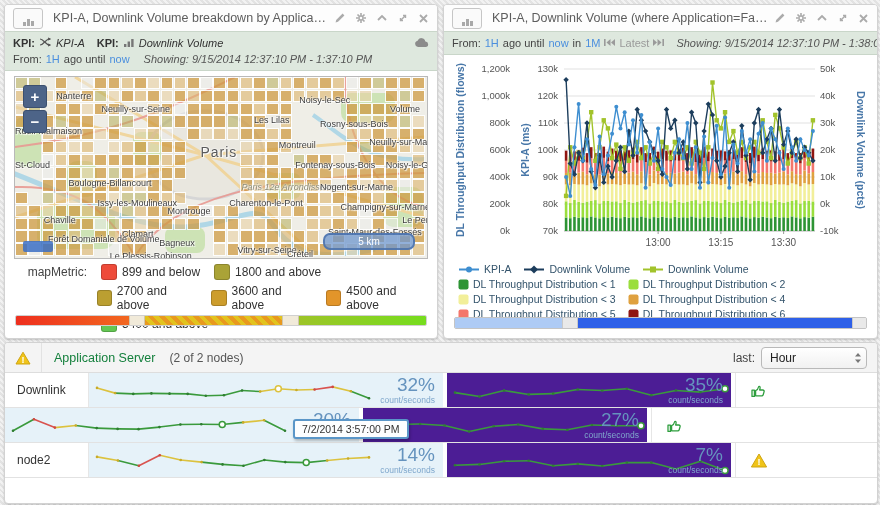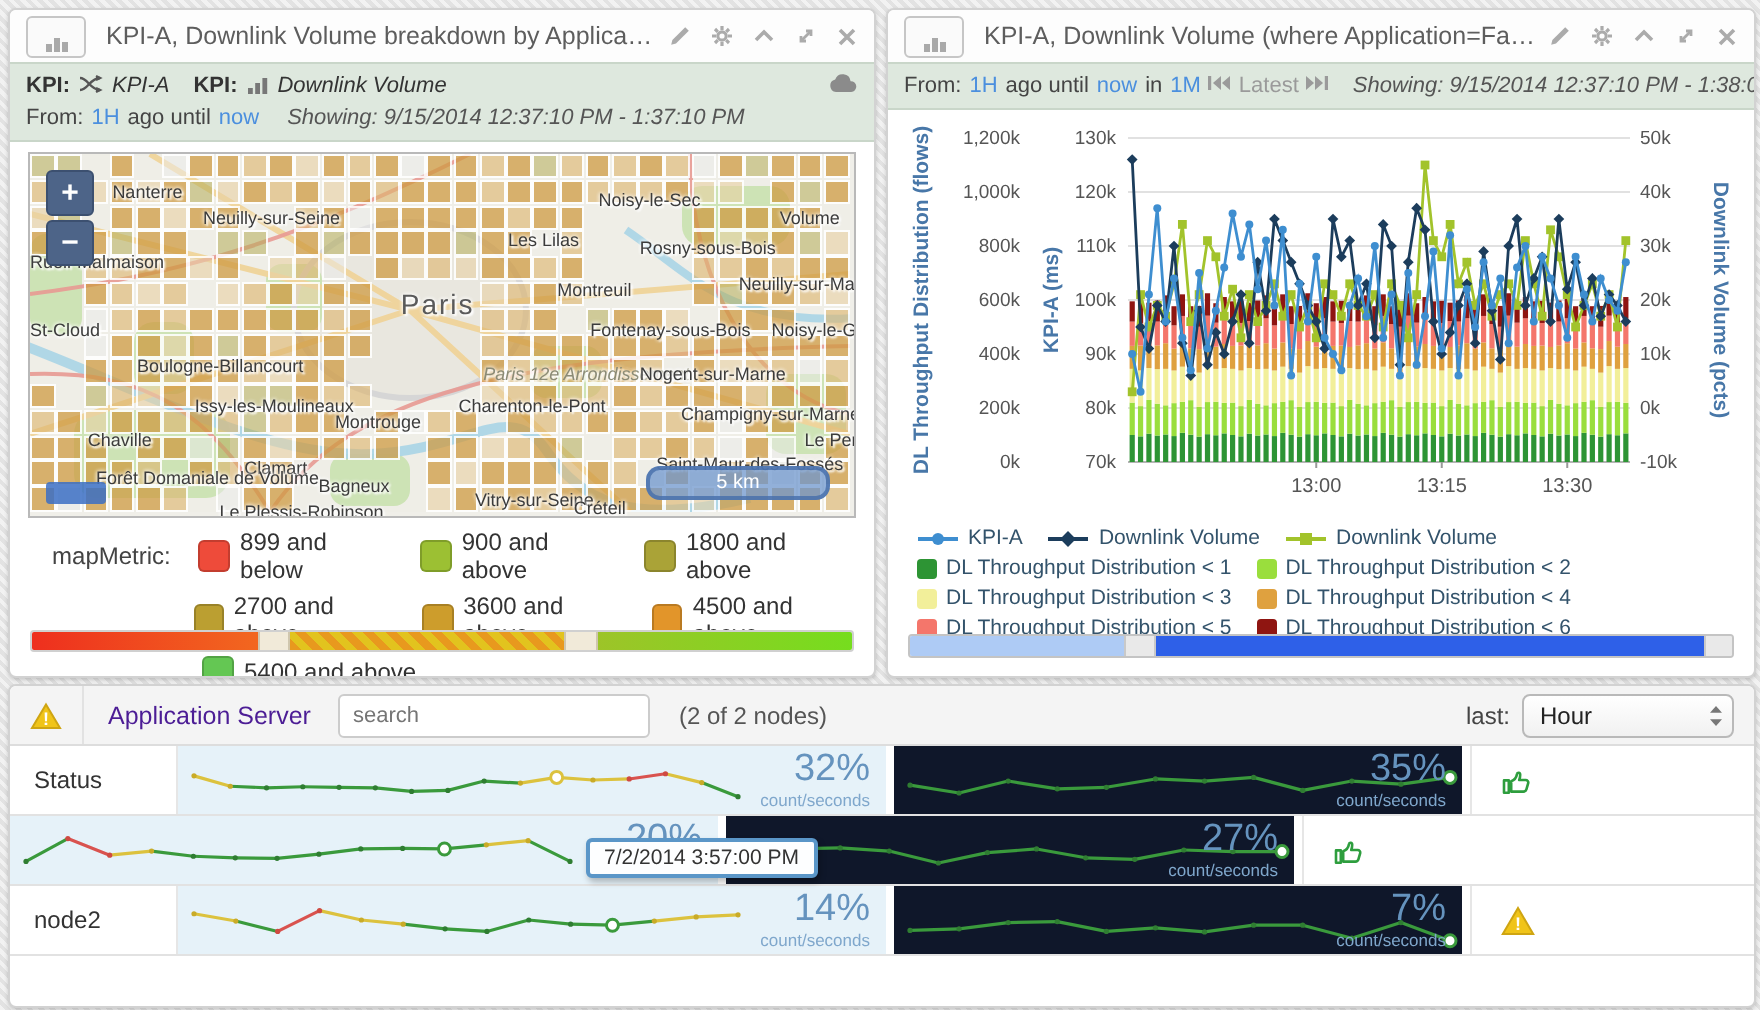--- a/index.html
+++ b/index.html
@@ -66,36 +66,36 @@
   #chart-legend{position:absolute;left:14px;top:258px;width:408px;display:flex;flex-wrap:wrap;
     column-gap:12px;row-gap:2px;font-size:10.5px;color:#33536b;line-height:13px;}
   .cl-item{display:flex;align-items:center;gap:4px;white-space:nowrap;}
   .cl-item svg{display:block;}
   .h-scrollbar{position:absolute;left:10px;top:312px;width:411px;height:10px;border:1px solid #c4c4c4;border-radius:2px;background:#f4f4f4;display:flex;overflow:hidden;}
   .sb-seg{height:100%;}
 
   
   .np-header{height:29px;background:#f4f4f4;border-bottom:1px solid #ddd;display:flex;align-items:center;}
   .np-warnbox{width:36px;display:flex;align-items:center;justify-content:center;border-right:1px solid #e2e2e2;height:100%;}
-  .np-title{margin-left:12px;font-size:12.5px;color:#4c1d95;}
+  .np-title{margin-left:12px;font-size:12.5px;color:#15803d;}
   .np-search{margin-left:14px;width:142px;height:20px;border:1px solid #ccc;border-radius:3px;font-size:11px;
     padding:0 6px;color:#555;font-family:"Liberation Sans",sans-serif;outline:none;background:#fff;}
   .np-count{margin-left:14px;font-size:12px;color:#555;}
   .np-spacer{flex:1;}
   .np-last{font-size:12px;color:#444;margin-right:6px;}
   .np-select{width:92px;height:20px;border:1px solid #b9b9b9;border-radius:4px;margin-right:10px;
     background:linear-gradient(#fff,#f1f1f1);display:flex;align-items:center;font-size:12px;color:#222;
     padding:0 4px 0 8px;cursor:pointer;}
   .np-select .sel-label{flex:1;}
   .nt-head{height:22px;display:flex;align-items:center;font-size:12px;font-weight:bold;color:#333;border-bottom:1px solid #d8d8d8;}
   .nt-row{height:34px;display:flex;border-bottom:1px solid #e2e2e2;}
   .c-node{width:84px;display:flex;align-items:center;padding-left:12px;box-sizing:border-box;border-right:1px solid #e6e6e6;font-size:12px;color:#333;}
   .c-load{width:354px;background:#e6f2f9;position:relative;}
   .c-gap{width:4px;}
-  .c-query{width:284px;background:#0f172a;position:relative;}
+  .c-query{width:284px;background:#4c1d95;position:relative;}
   .c-status{width:74px;display:flex;align-items:center;padding-left:14px;box-sizing:border-box;border-left:1px solid #e6e6e6;}
   .h-node{width:84px;padding-left:12px;box-sizing:border-box;}
   .h-load{width:354px;padding-left:4px;box-sizing:border-box;}
   .h-query{width:352px;padding-left:8px;box-sizing:border-box;margin-left:4px;}
   .h-status{width:74px;padding-left:14px;box-sizing:border-box;margin-left:4px;}
   .pct{position:absolute;right:8px;top:2px;text-align:right;line-height:1;}
   .pct .big{font-size:19px;color:#6593be;}
   .pct .unit{font-size:8.5px;color:#7fa7cc;margin-top:2px;}
   #nt-tooltip{position:absolute;left:288px;top:76px;z-index:20;background:#fdfeff;border:2px solid #5a96c8;
     border-radius:3px;box-shadow:1px 2px 3px rgba(0,0,0,.25);font-size:10.5px;color:#333;padding:2px 7px;white-space:nowrap;}
@@ -604,24 +604,20 @@
       <div class="scale-pill">5 km</div>
       <div class="attrib-badge"></div>
     </div>
 
     <div id="map-legend">
         <div class="ml-row">
           <span class="ml-label">mapMetric:</span>
           <span class="ml-item">
             <span class="ml-swatch" style="background: rgb(238, 75, 58);"></span>
             <span>899 and below</span>
-          </span>
-          <span class="ml-item">
-            <span class="ml-swatch" style="background: rgb(156, 192, 51);"></span>
-            <span>900 and above</span>
           </span>
           <span class="ml-item">
             <span class="ml-swatch" style="background: rgb(170, 163, 55);"></span>
             <span>1800 and above</span>
           </span>
         </div>
         <div class="ml-row">
           <span class="ml-label"></span>
           <span class="ml-item">
             <span class="ml-swatch" style="background: rgb(187, 159, 49);"></span>
@@ -1381,37 +1377,36 @@
 
   <div class="panel" id="node-panel">
     <div class="np-header">
       <span class="np-warnbox">
         <svg width="16" height="14">
             <path d="M8 1.2L15 13H1z" fill="#f0c419" stroke="#cfa512" stroke-width="1"></path>
             <text x="8" y="11.5" text-anchor="middle" font-size="9" font-weight="bold" fill="#fff">!</text>
           </svg>
       </span>
       <span class="np-title">Application Server</span>
-      <input class="np-search" type="text" placeholder="search" style="">
       <span class="np-count">(2 of 2 nodes)</span>
       <span class="np-spacer"></span>
       <span class="np-last">last:</span>
       <div class="np-select">
         <span class="sel-label">Hour</span>
         <svg width="8" height="12">
             <path d="M4 1l3 3.4H1z" fill="#777"></path>
             <path d="M4 11L1 7.6h6z" fill="#777"></path>
           </svg>
       </div>
     </div>
 
 
     <div id="nt-body">
         <div class="nt-row">
-          <div class="c-node">Status</div>
+          <div class="c-node">Downlink</div>
           <div class="c-load"><svg width="354" height="34">
               <line x1="8" y1="14.920000000000002" x2="26.133333333333333" y2="20.119999999999997" stroke="#dcc23e" stroke-width="1.6" stroke-linecap="round"></line>
               <line x1="26.133333333333333" y1="20.119999999999997" x2="44.266666666666666" y2="20.9" stroke="#3a9a3c" stroke-width="1.6" stroke-linecap="round"></line>
               <line x1="44.266666666666666" y1="20.9" x2="62.4" y2="20.380000000000003" stroke="#3a9a3c" stroke-width="1.6" stroke-linecap="round"></line>
               <line x1="62.4" y1="20.380000000000003" x2="80.53333333333333" y2="20.64" stroke="#3a9a3c" stroke-width="1.6" stroke-linecap="round"></line>
               <line x1="80.53333333333333" y1="20.64" x2="98.66666666666667" y2="20.9" stroke="#3a9a3c" stroke-width="1.6" stroke-linecap="round"></line>
               <line x1="98.66666666666667" y1="20.9" x2="116.8" y2="22.72" stroke="#3a9a3c" stroke-width="1.6" stroke-linecap="round"></line>
               <line x1="116.8" y1="22.72" x2="134.93333333333334" y2="22.2" stroke="#3a9a3c" stroke-width="1.6" stroke-linecap="round"></line>
               <line x1="134.93333333333334" y1="22.2" x2="153.06666666666666" y2="17.52" stroke="#3a9a3c" stroke-width="1.6" stroke-linecap="round"></line>
               <line x1="153.06666666666666" y1="17.52" x2="171.2" y2="18.560000000000002" stroke="#3a9a3c" stroke-width="1.6" stroke-linecap="round"></line>

